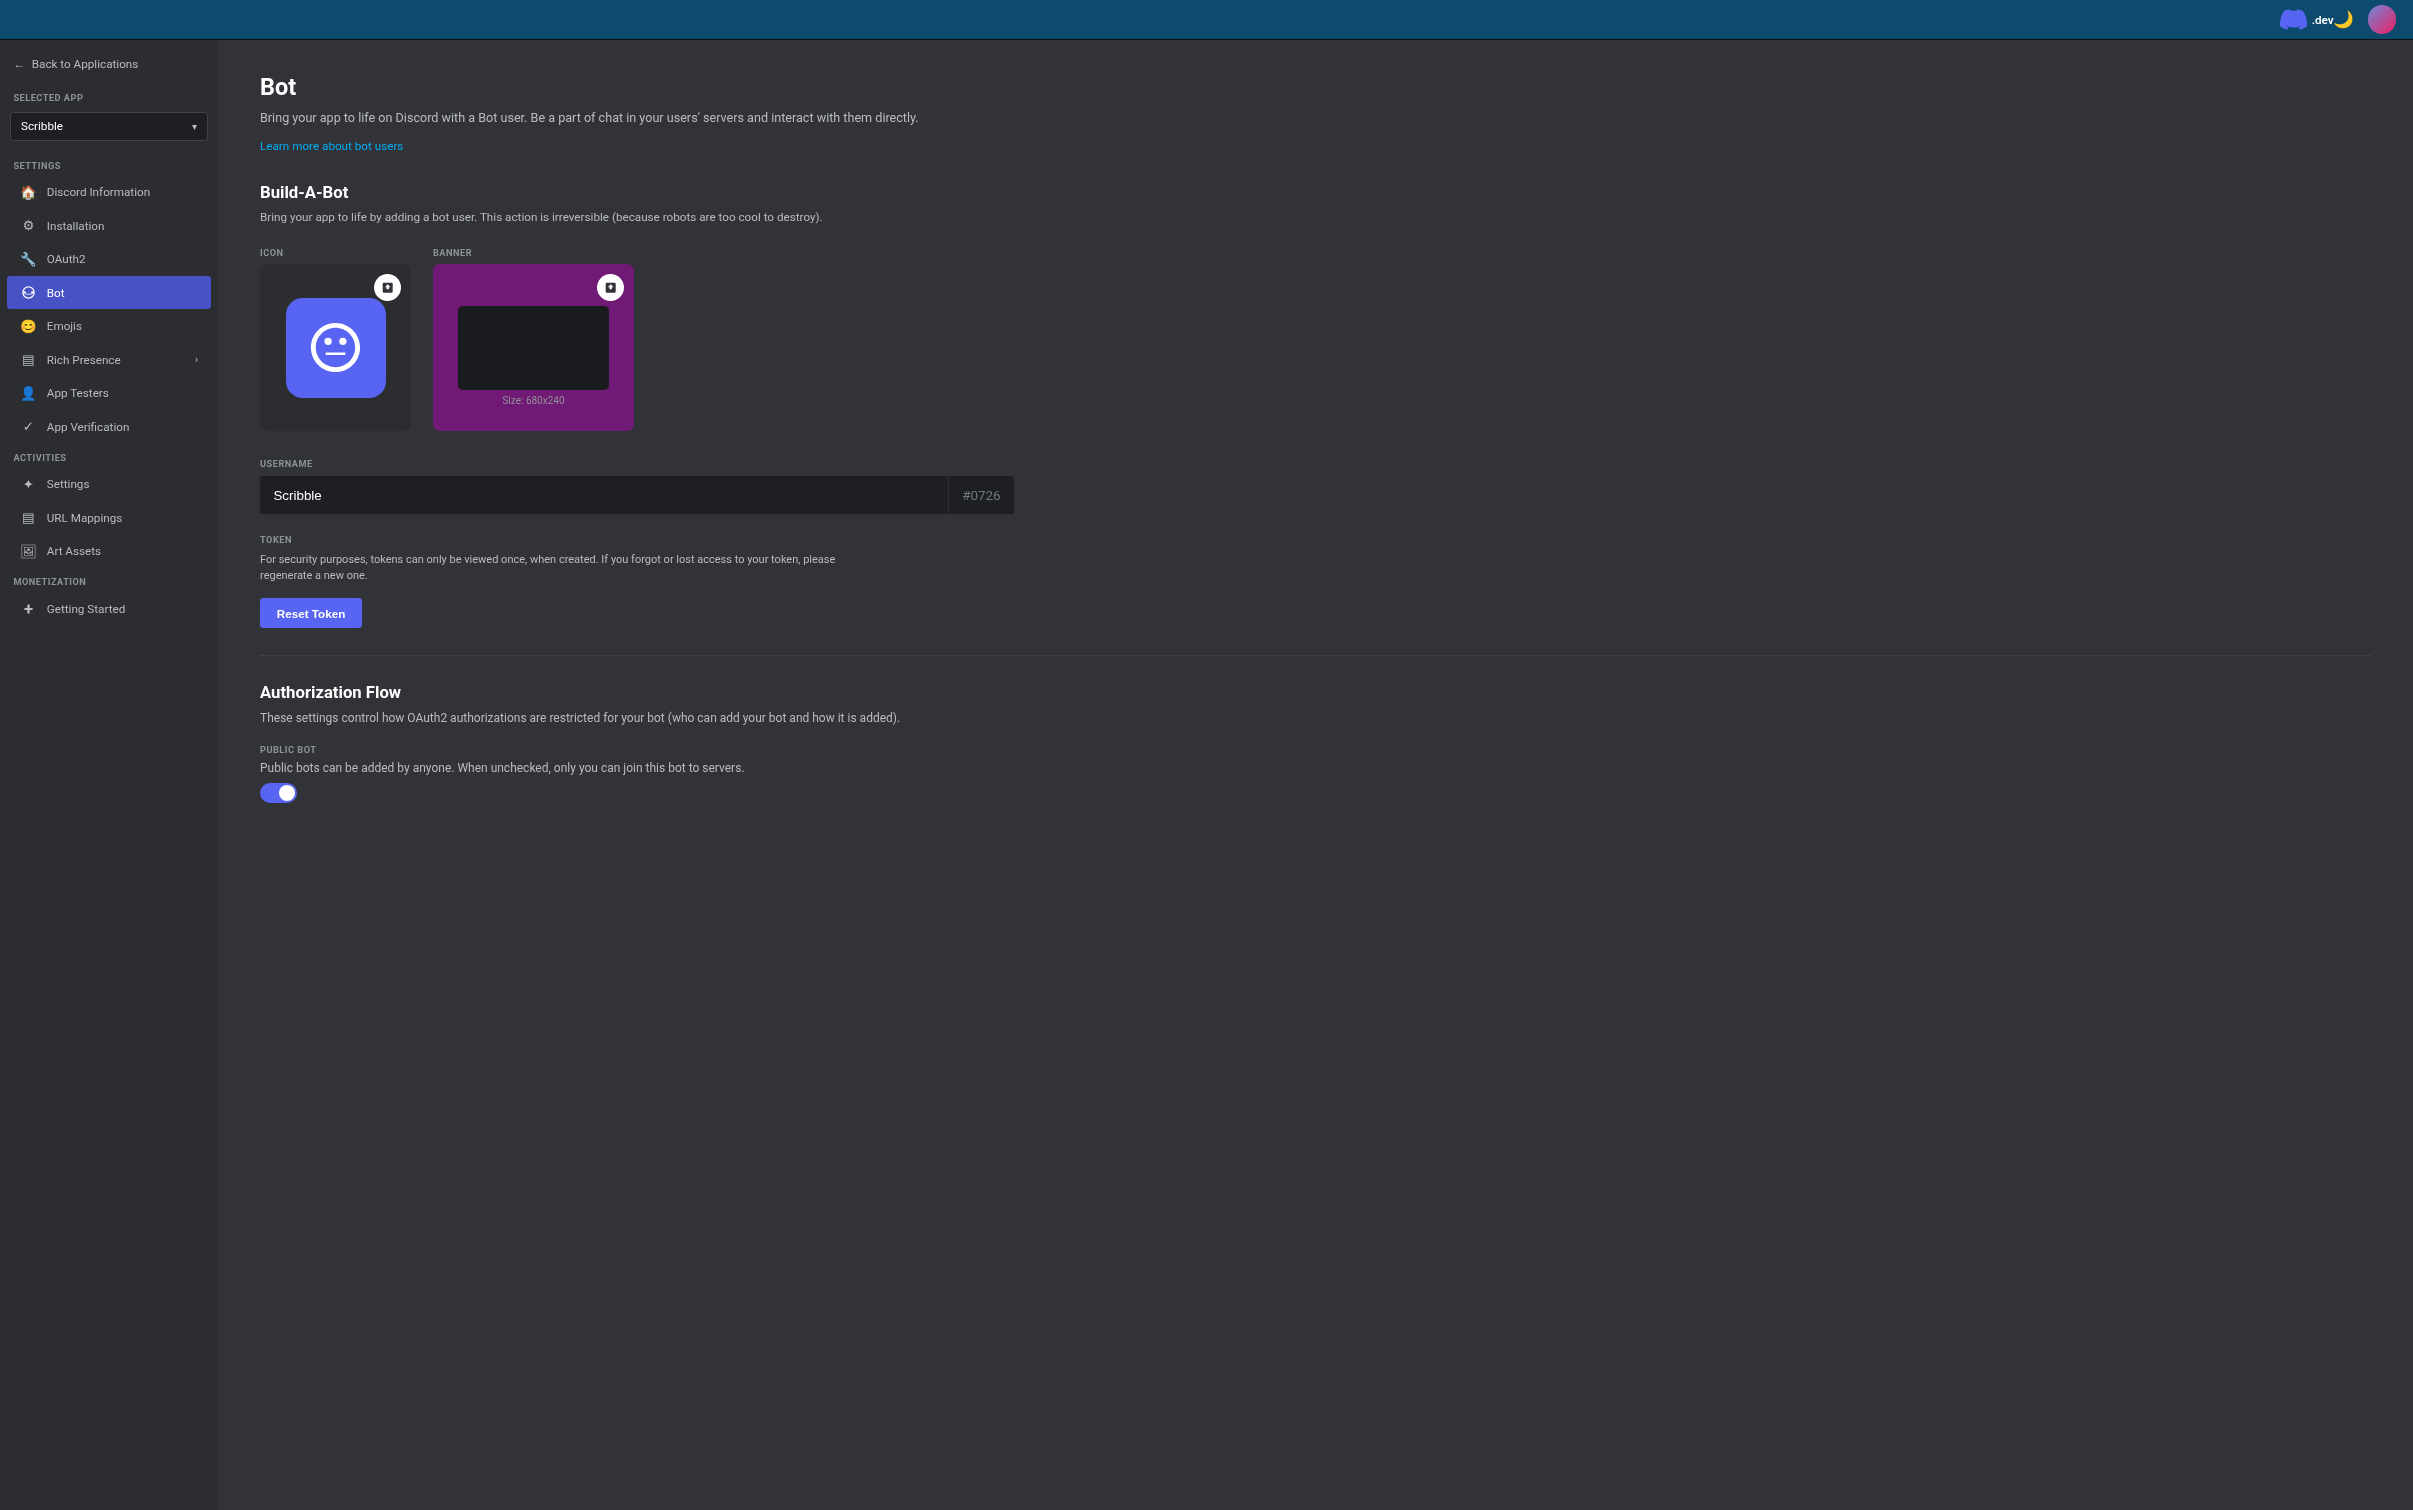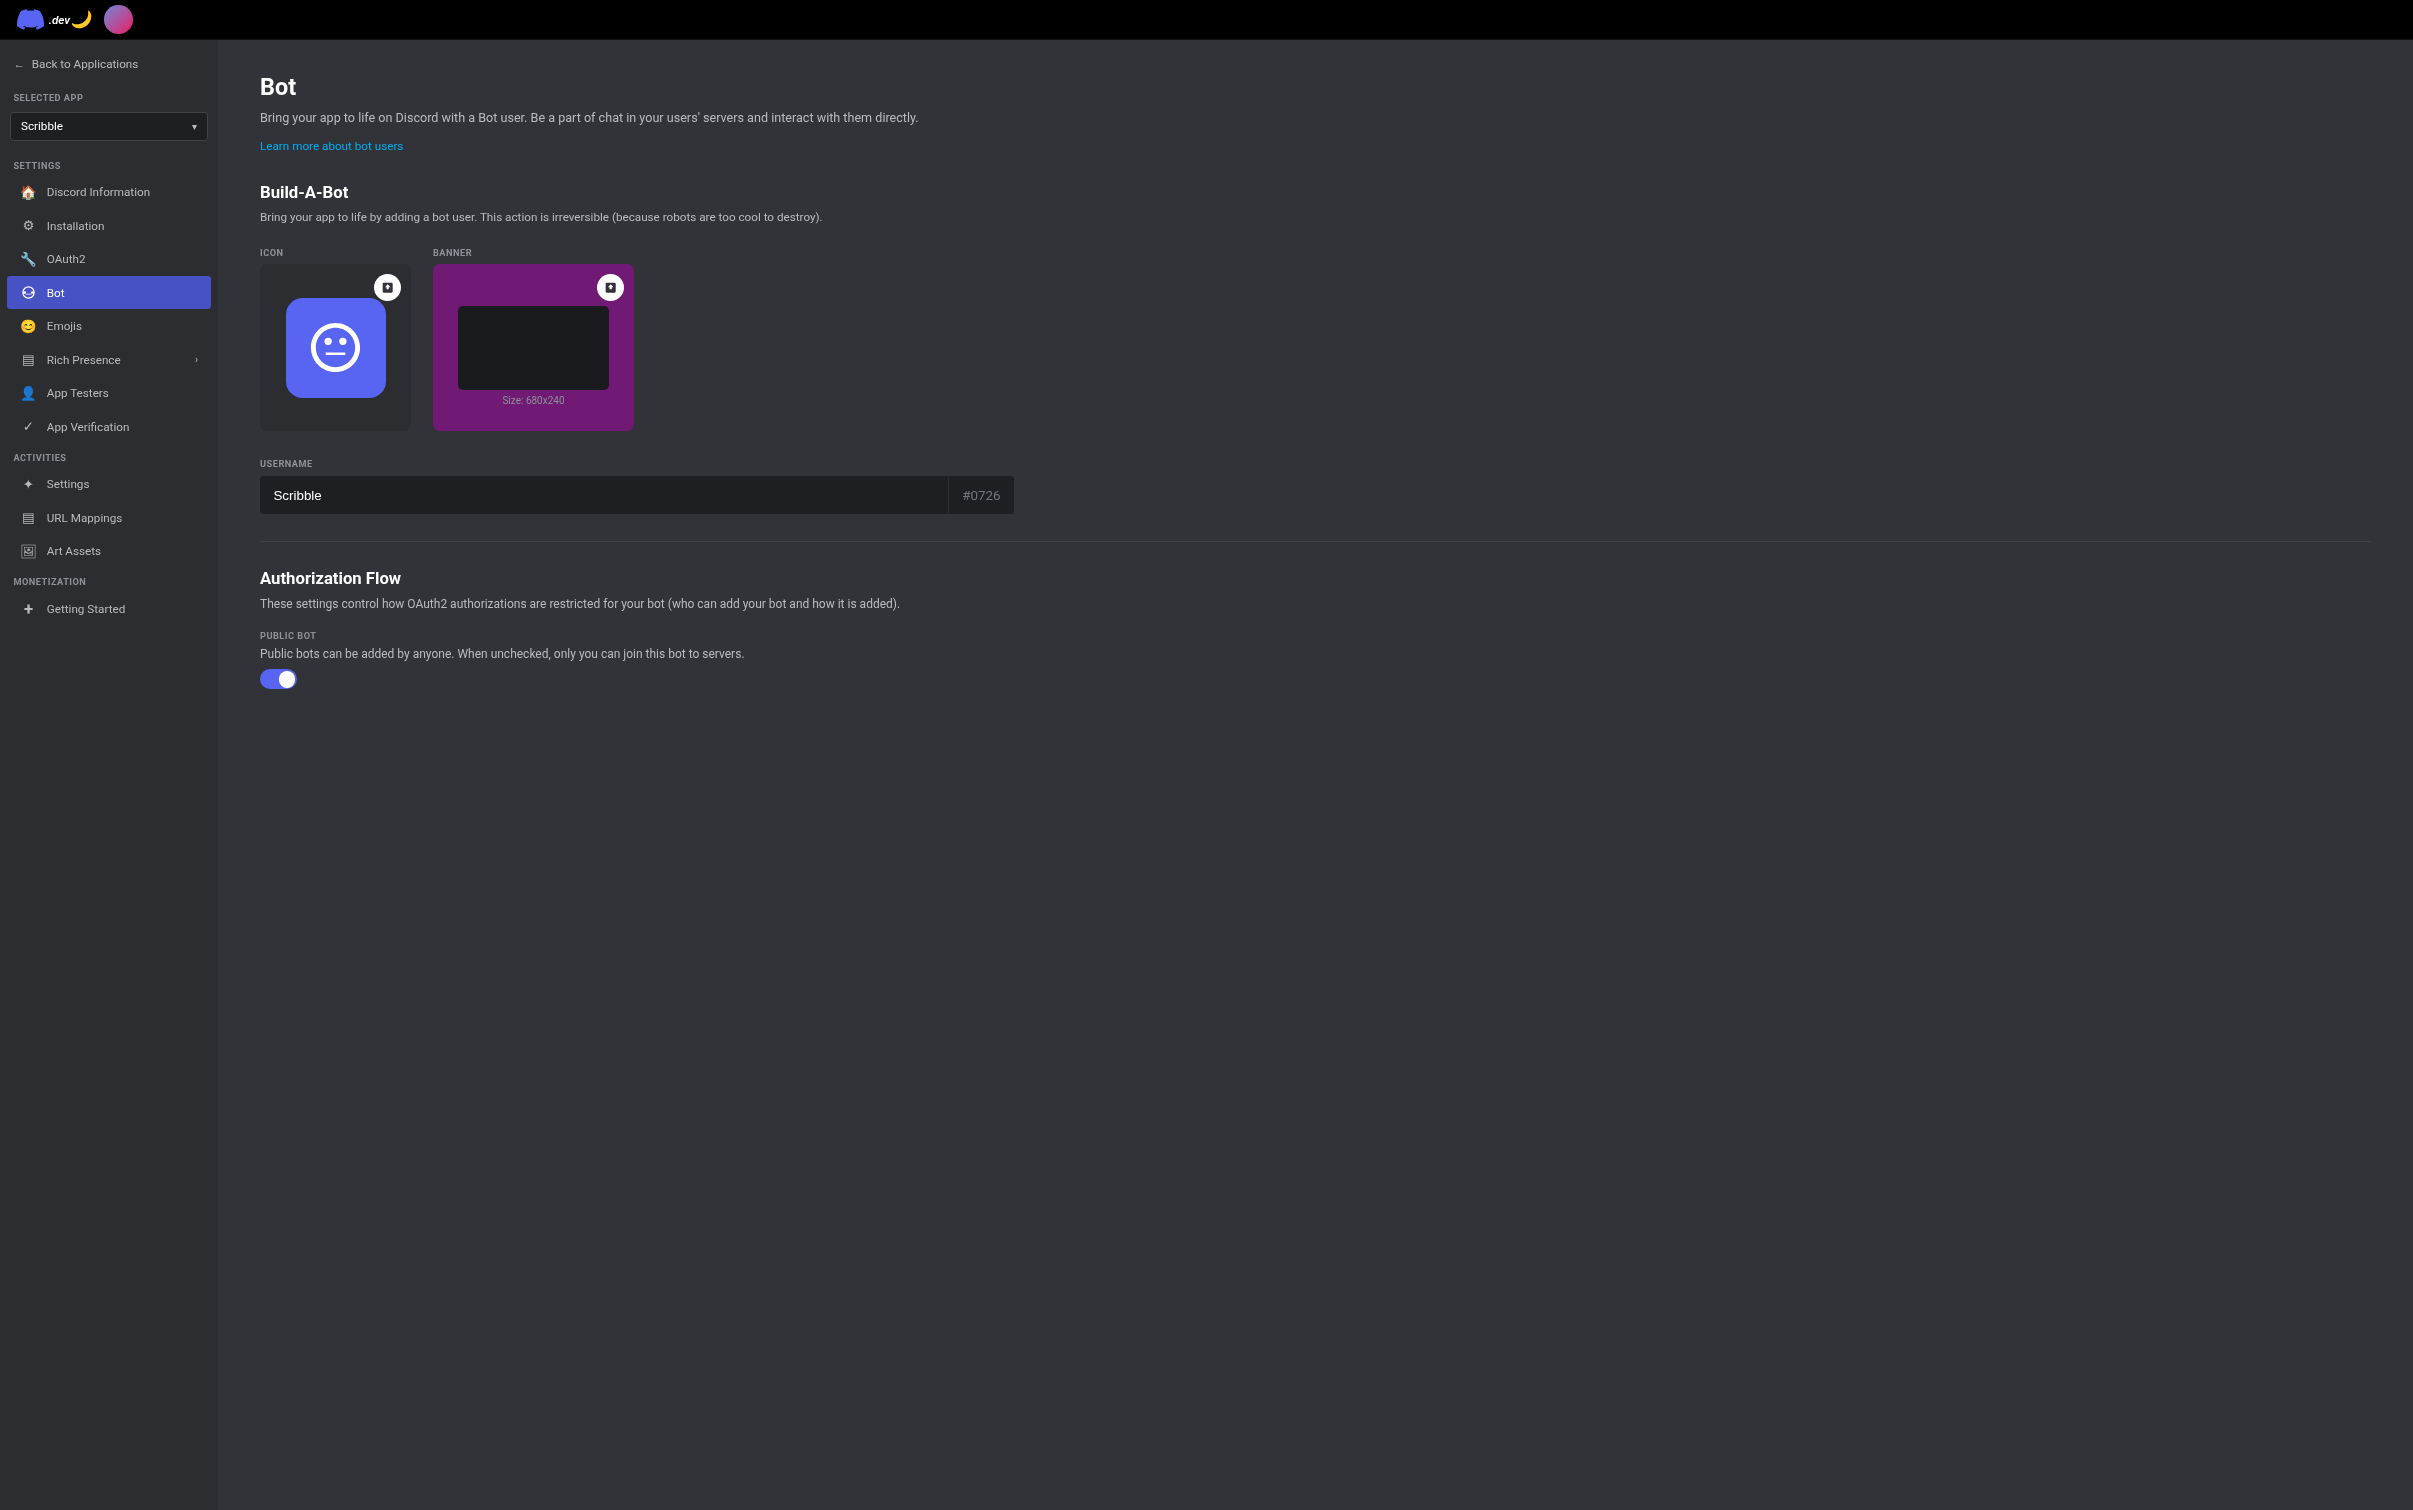--- a/index.html
+++ b/index.html
@@ -8,29 +8,28 @@
       background: #1e1f22;
       color: #dcddde;
       height: 100vh;
       overflow: hidden;
       display: flex;
       flex-direction: column;
     }
 
     
     .topnav {
-      background: #000000;
+      background: #0c4a6e;
       height: 40px;
       display: flex;
       align-items: center;
-      justify-content: flex-start;
+      justify-content: flex-end;
       padding: 0 16.7px;
       border-bottom: 0.8px solid #111;
       flex-shrink: 0;
-      font-style: italic;
     }
     .topnav-logo {
       display: flex;
       align-items: center;
       gap: 5px;
     }
     .discord-logo {
       width: 27px;
       height: 27px;
     }
@@ -528,20 +527,25 @@
     </div>
 
     <div class="field-section">
       <div class="field-label">USERNAME</div>
       <div class="username-row">
         <input class="username-input" type="text" value="Scribble" style="">
         <span class="username-tag">#0726</span>
       </div>
     </div>
 
+    <div class="token-section">
+      <div class="field-label">TOKEN</div>
+      <p class="token-desc">For security purposes, tokens can only be viewed once, when created. If you forgot or lost access to your token, please regenerate a new one.</p>
+      <button class="reset-token-btn">Reset Token</button>
+    </div>
 
     <hr class="section-divider">
 
     <div class="auth-flow-section">
       <h2 class="section-title">Authorization Flow</h2>
       <p class="auth-flow-desc">These settings control how OAuth2 authorizations are restricted for your bot (who can add your bot and how it is added).</p>
 
       <div class="public-bot-section">
         <div class="public-bot-label">PUBLIC BOT</div>
         <p class="public-bot-desc">Public bots can be added by anyone. When unchecked, only you can join this bot to servers.</p>

